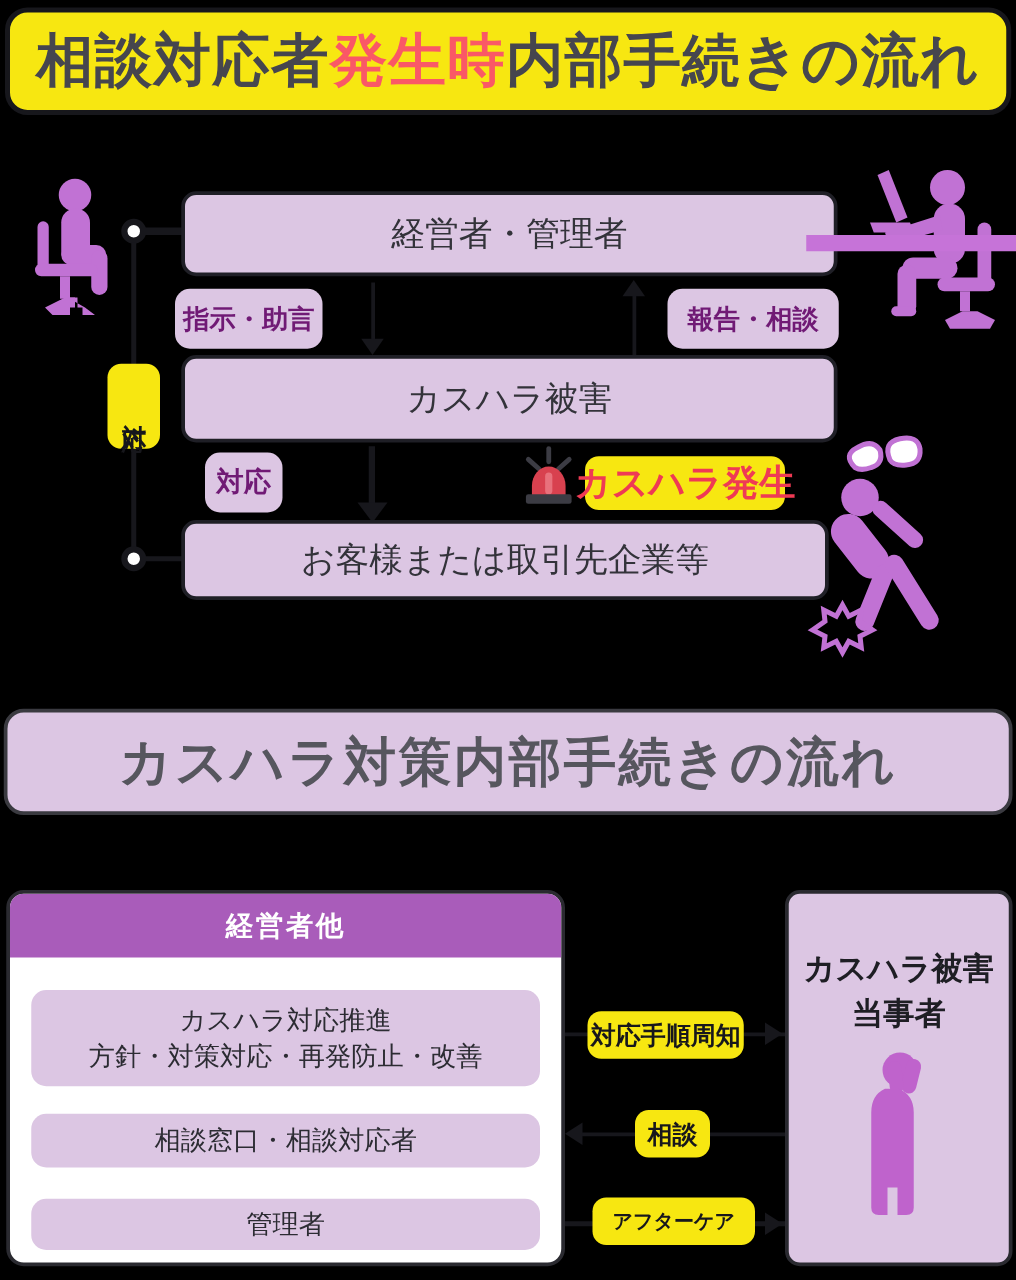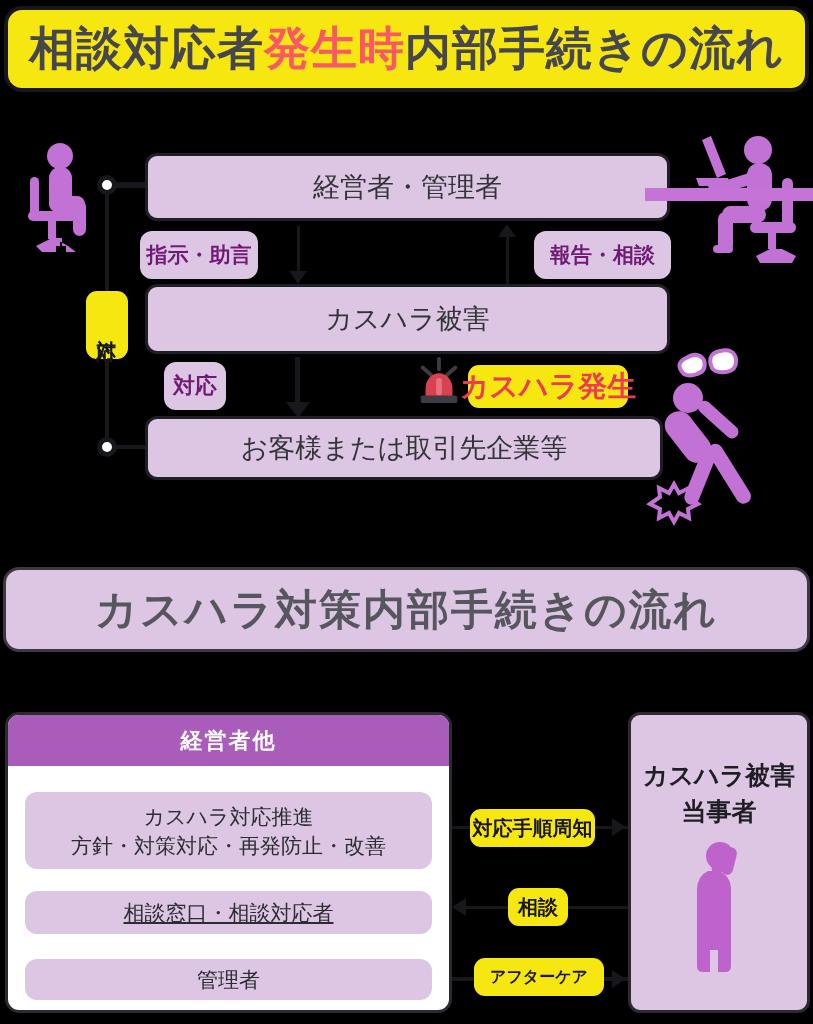--- a/index.html
+++ b/index.html
@@ -69,21 +69,21 @@
     position:absolute;left:0;top:0;width:100%;height:51px;background:#a95cba;
     display:flex;align-items:center;justify-content:center;
     color:#fff;font-weight:bold;font-size:22px;letter-spacing:2px;
   }
   .pitem{
     position:absolute;left:17px;width:407px;background:#dcc6e3;border-radius:12px;
     display:flex;flex-direction:column;align-items:center;justify-content:center;
     color:#2c2c33;font-size:21px;line-height:29px;white-space:nowrap;
   }
   .pitemA{top:77px;height:77px;}
-  .pitemB{top:176px;height:43px;text-decoration:underline;}
+  .pitemB{top:176px;height:43px;}
   .pitemC{top:244px;height:41px;}
   .victim-box{
     left:628px;top:712px;width:182px;height:301px;background:#dcc6e3;
     border:3px solid #2a2a30;border-radius:12px;
     display:flex;flex-direction:column;align-items:center;
   }
   .victim-title{margin-top:42px;font-size:25px;font-weight:bold;color:#1e1e24;line-height:36px;text-align:center;white-space:nowrap;}
   .desk-bar{left:645px;top:188px;width:168px;height:13px;background:#c673d8;z-index:3;}
 </style>
 </head>

